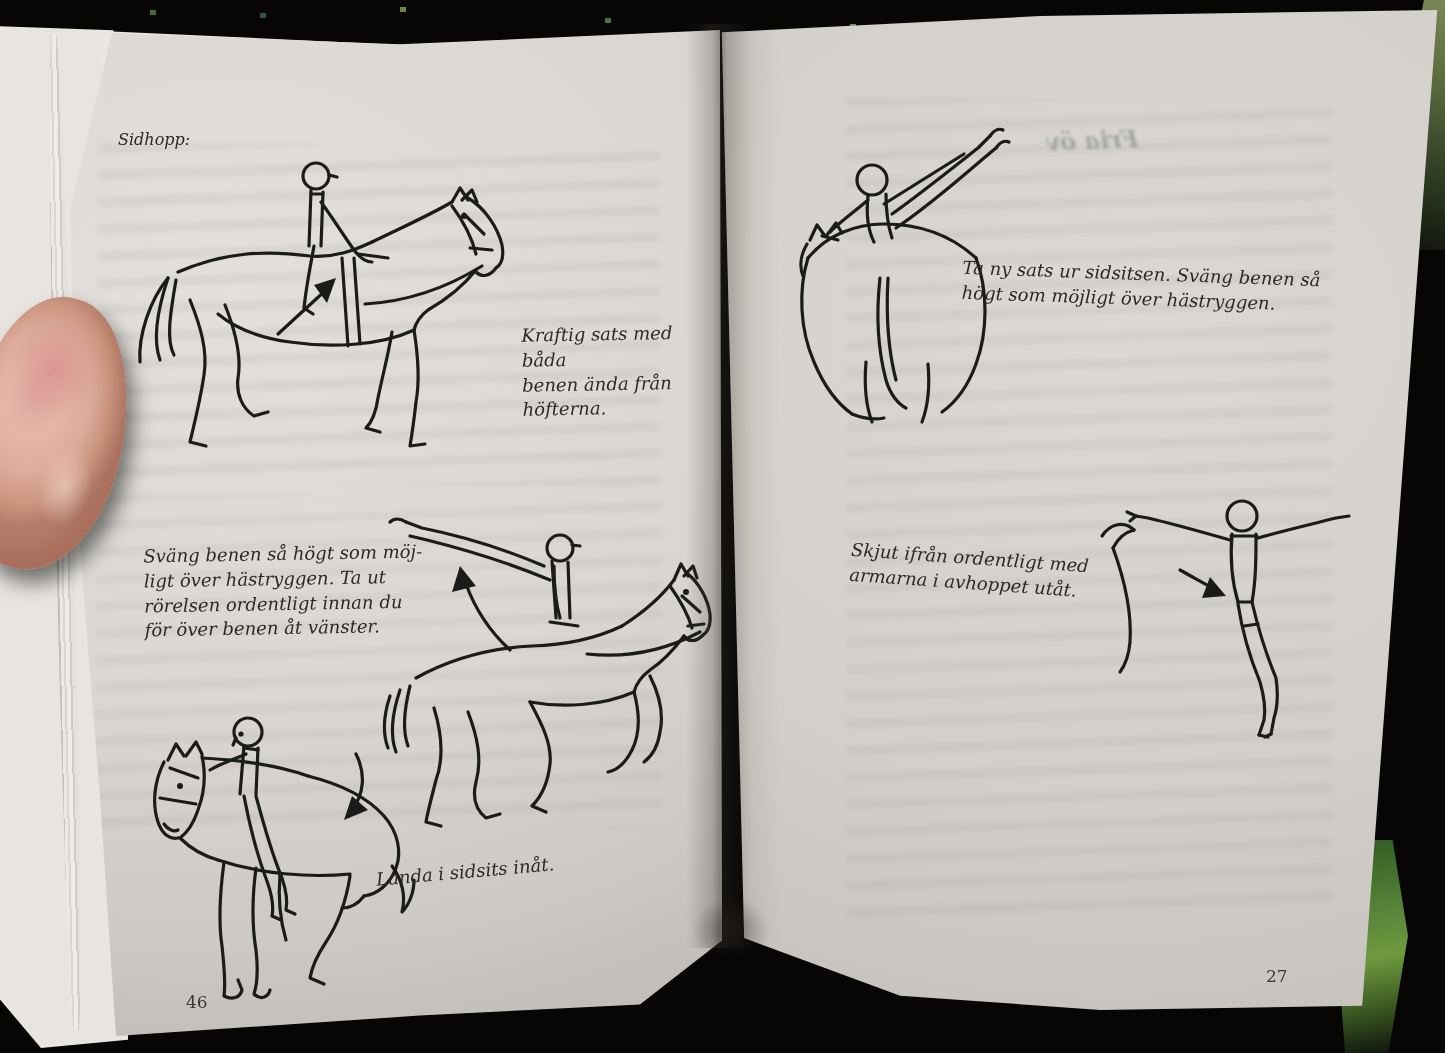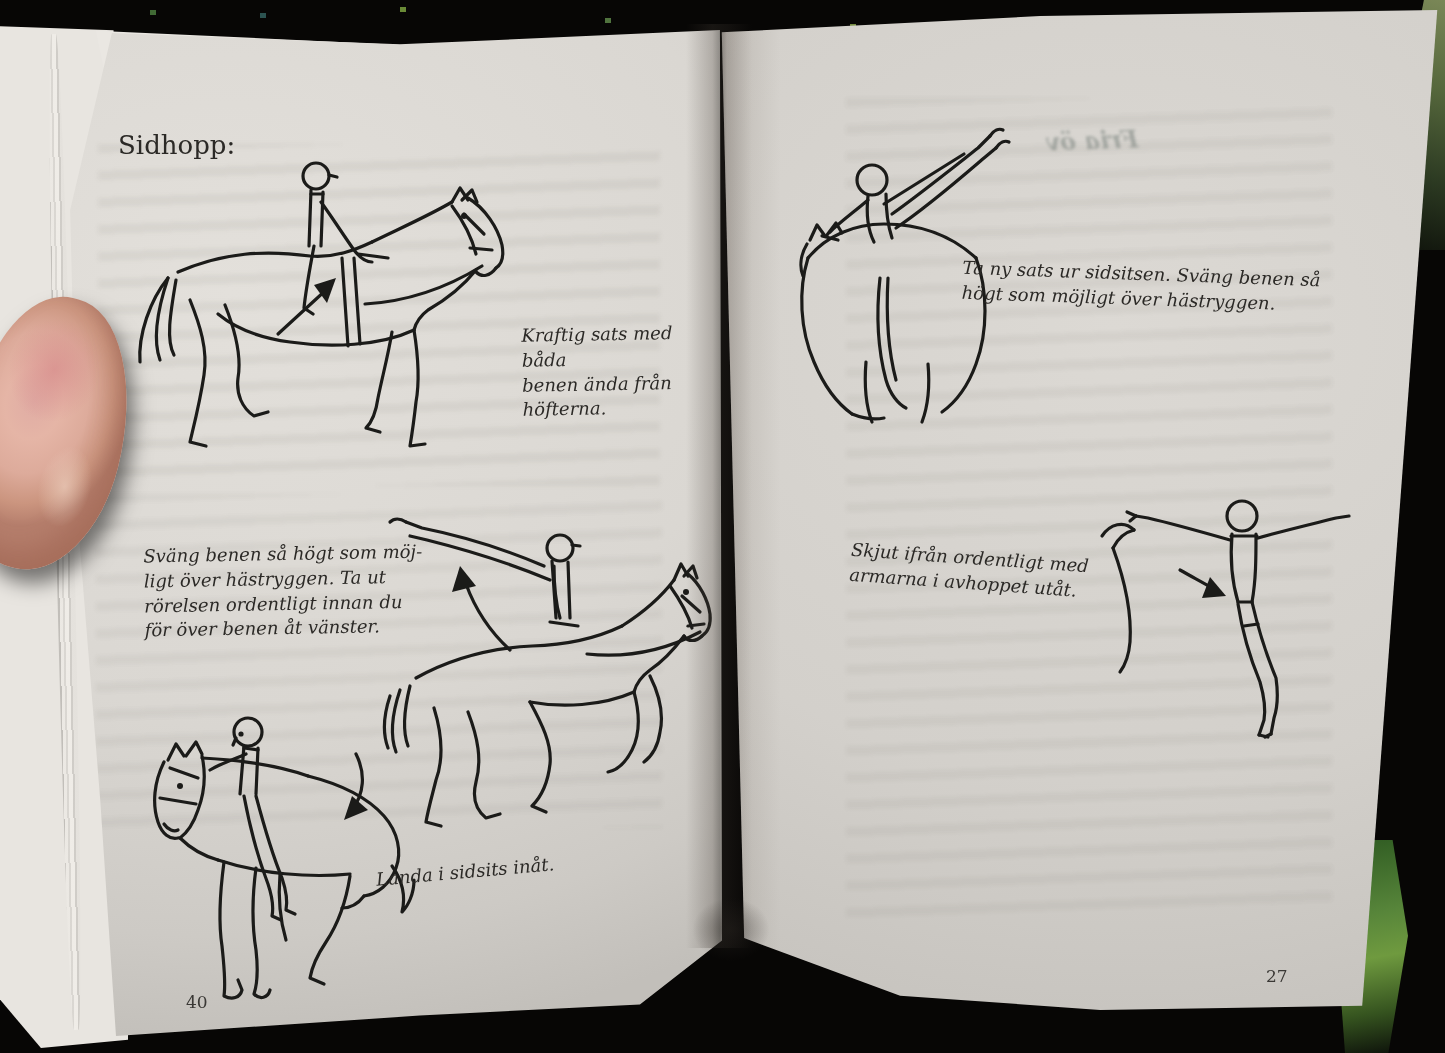--- a/index.html
+++ b/index.html
@@ -48,21 +48,21 @@
   .thumb:before{content:"";position:absolute;left:14%;top:8%;width:60%;height:38%;
     border-radius:50%;background:radial-gradient(closest-side,rgba(210,125,130,.55),rgba(210,125,130,0));}
   .thumb:after{content:"";position:absolute;left:52%;top:52%;width:34%;height:30%;
     border-radius:50%;background:radial-gradient(closest-side,rgba(242,216,200,.6),rgba(242,216,200,0));}
   
   .ghost{position:absolute;filter:blur(2.2px);opacity:.5;
     background:repeating-linear-gradient(178deg,rgba(104,98,88,.15) 0 9px,rgba(104,98,88,0) 9px 27px);}
   .ghost-head{position:absolute;font-style:italic;font-weight:bold;font-size:24px;
     color:rgba(118,128,122,.55);transform:scaleX(-1) rotate(2deg);filter:blur(1.6px);}
   
-  .heading{position:absolute;font-size:26px;color:#2b2926;}
+  .heading{position:absolute;font-style:italic;font-size:16px;color:#2b2926;}
   .caption{position:absolute;font-style:italic;font-size:18px;line-height:1.38;color:#2b2926;white-space:pre-line;}
   .pagenum{position:absolute;font-size:17px;color:#3a3835;}
   .drawing{position:absolute;}
   .drawing path,.drawing circle,.drawing line{fill:none;stroke:#1b1b19;stroke-width:3.2;stroke-linecap:round;stroke-linejoin:round;}
   .drawing .fill{fill:#1b1b19;stroke:none;}
   .drawing .dot{fill:#1b1b19;stroke:none;}
 </style>
 </head>
 <body>
 
@@ -191,21 +191,21 @@
     <path d="M104,98 C110,130 118,160 128,186 C132,198 134,208 132,218 L141,222"></path>
     <path d="M116,98 C124,128 132,156 142,180 C146,192 148,202 146,212 L155,216"></path>
     <g>
       <path d="M216,56 C226,76 224,96 212,112"></path>
       <path class="fill" d="M204,122 L228,112 L212,98 Z"></path>
     </g>
   </svg>
 
   <div class="caption" style="left:338px;top:834px;transform:rotate(-5deg);">Landa i sidsits inåt.</div>
 
-  <div class="pagenum" style="left:148px;top:966px;">40</div>
+  <div class="pagenum" style="left:148px;top:966px;">46</div>
 </div>
 
 <div class="page page-right">
   <div class="ghost" style="left:130px;top:92px;width:486px;height:820px;opacity:.45;"></div>
   <div class="ghost-head" style="left:330px;top:120px;">Fria öv</div>
 
   <svg class="drawing" style="left:64px;top:112px;" width="236" height="316" viewBox="0 0 236 316">
     <path d="M30,122 L37,107 L45,118"></path>
       <path d="M47,117 L56,105 L62,115"></path>
     <path d="M27,126 C21,136 19,148 23,158"></path>

